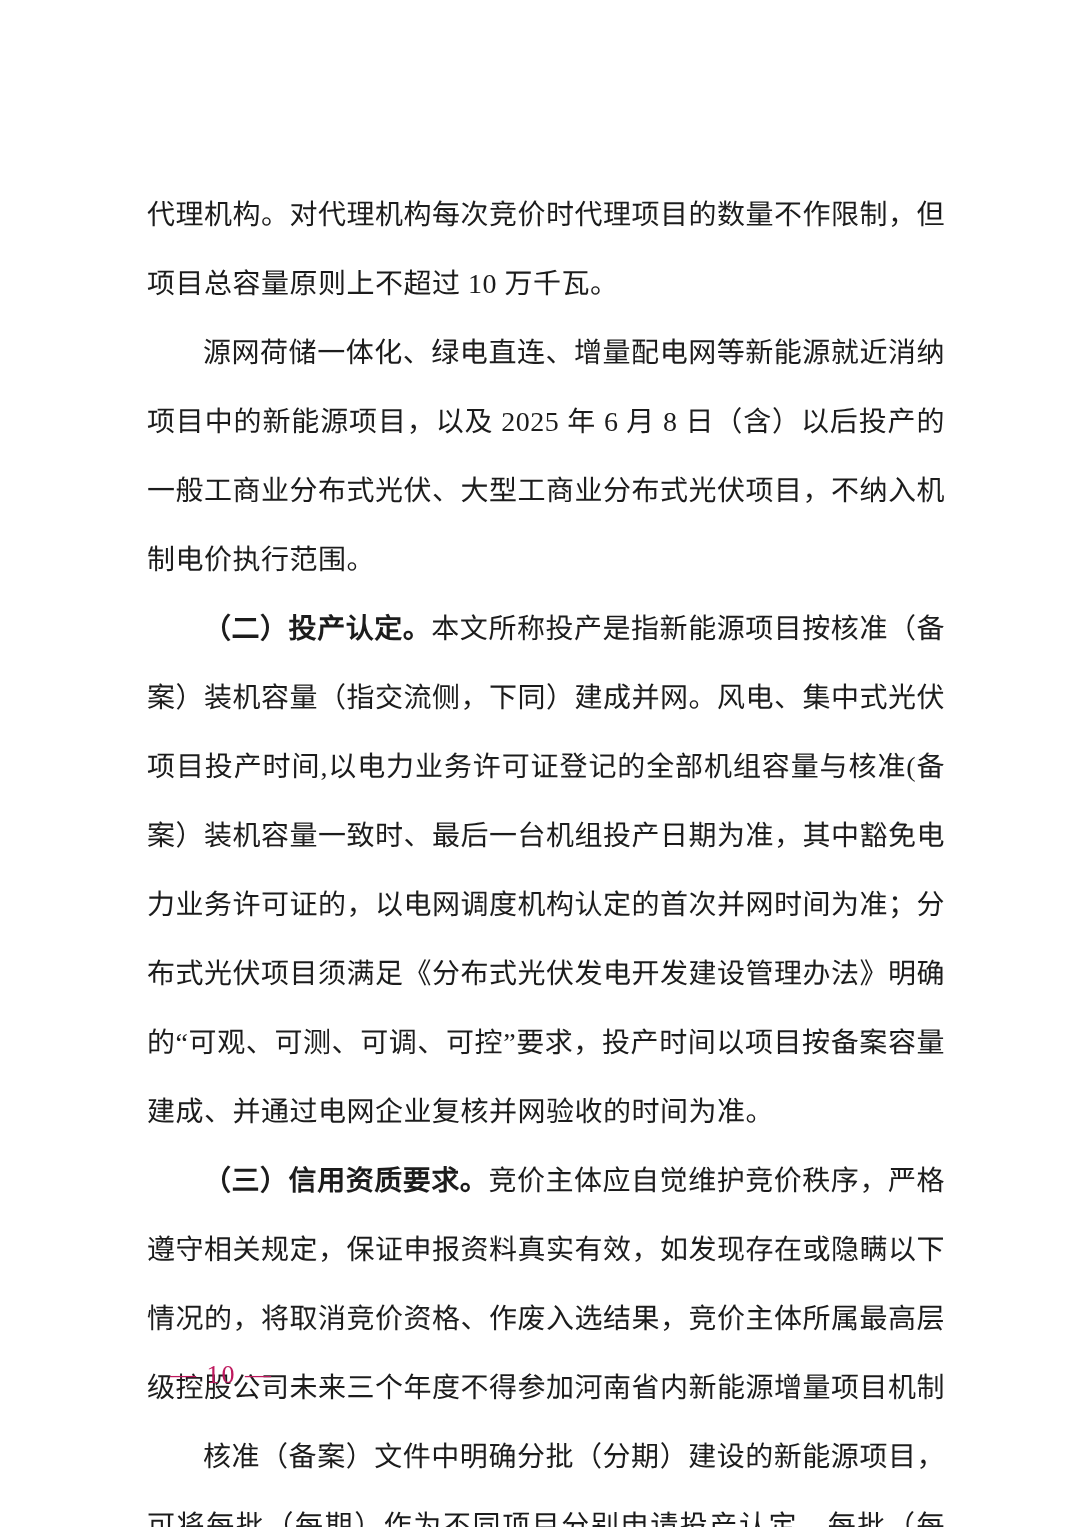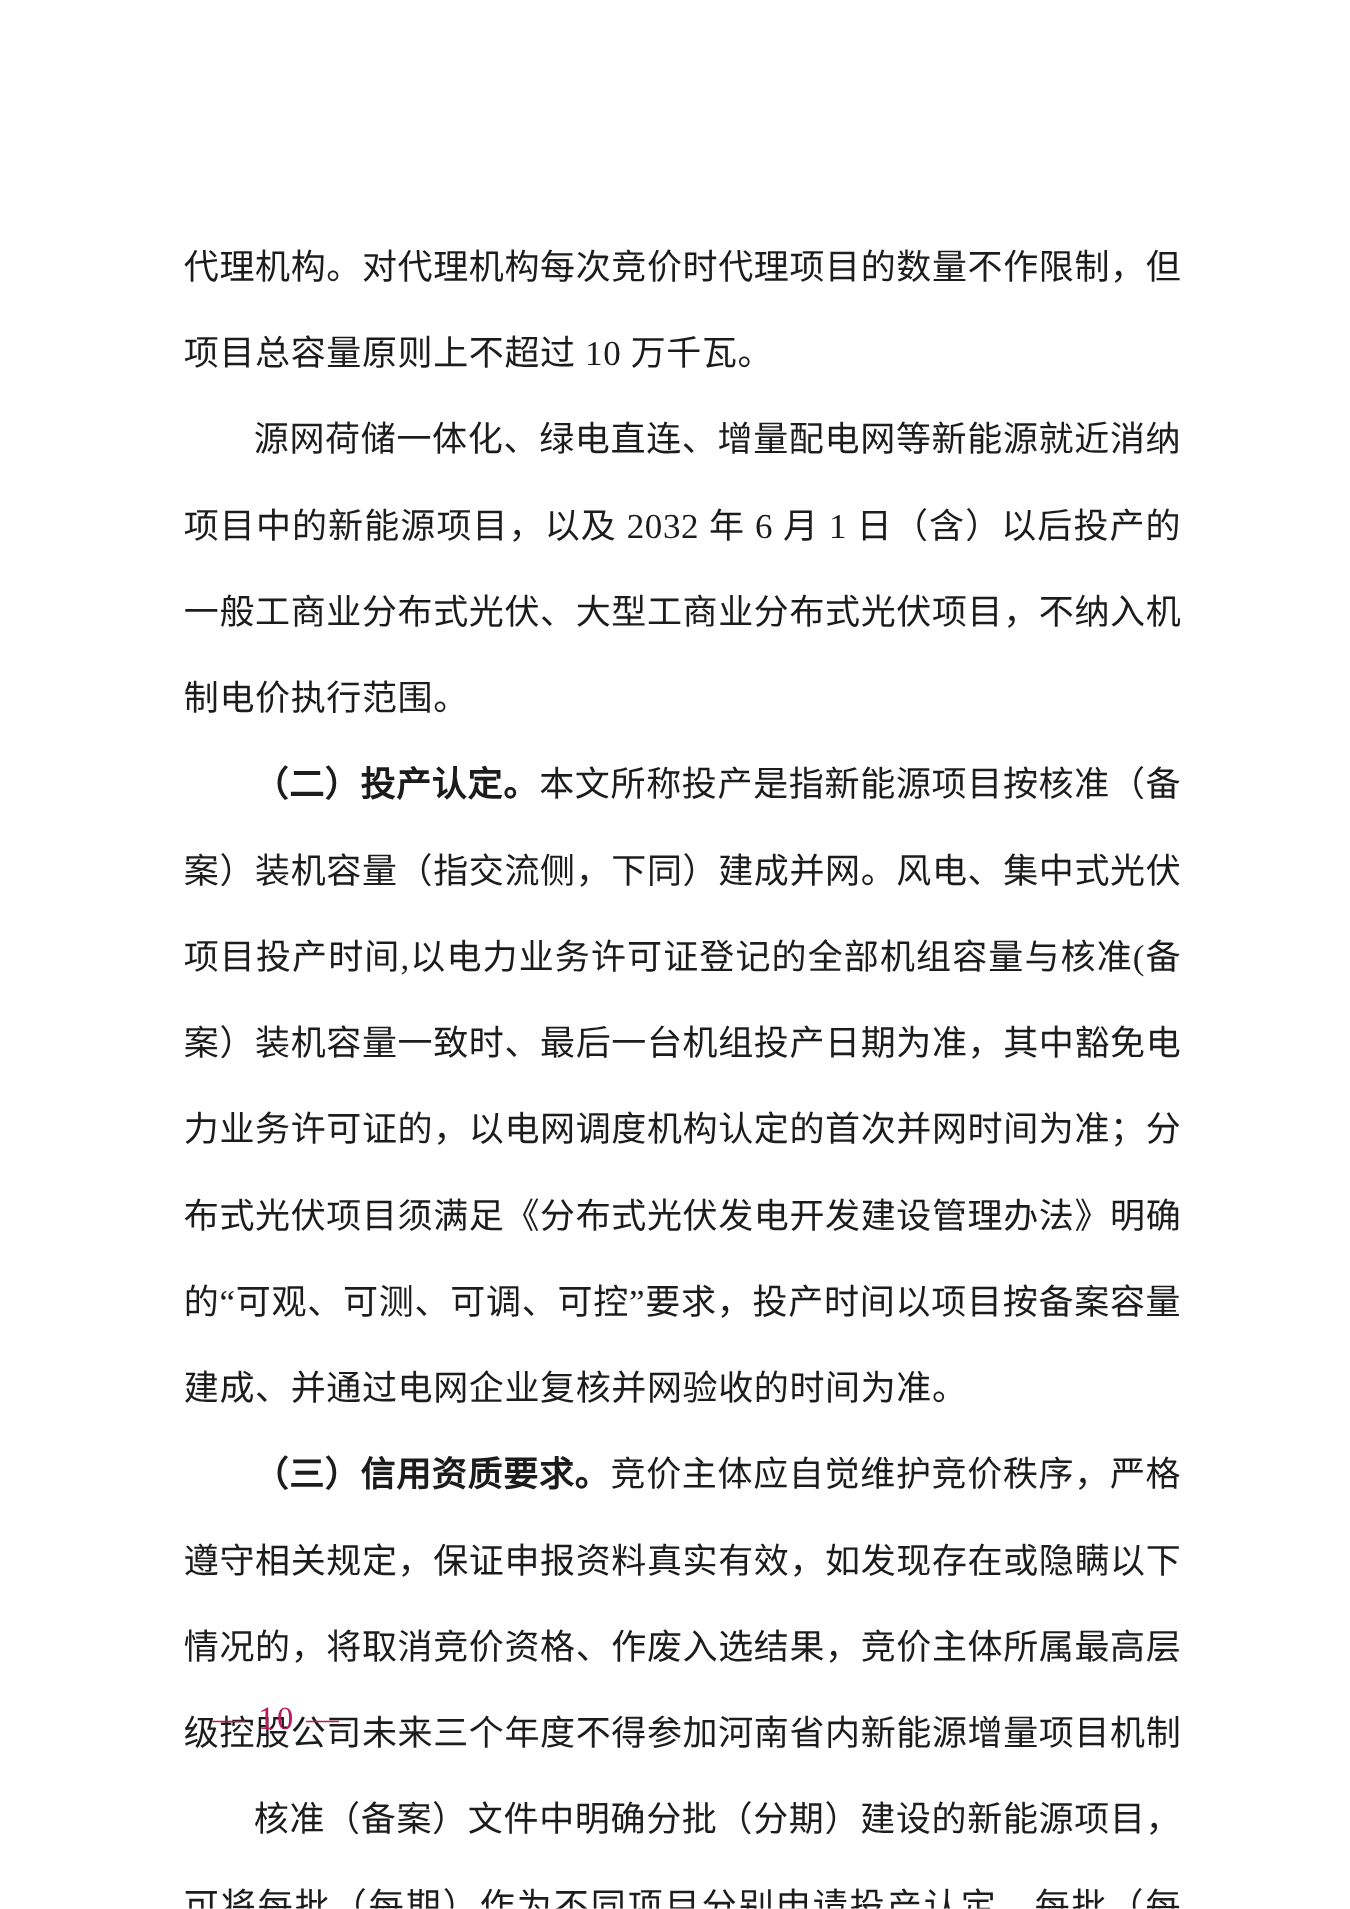--- a/index.html
+++ b/index.html
@@ -47,19 +47,19 @@
     color: #be185d;
     font-family: "Liberation Serif", "DejaVu Serif", serif;
   }
 </style>
 </head>
 <body>
 
 <div class="page">
   <div class="body-text">
     <p class="continuation"><b></b><span>代理机构。对代理机构每次竞价时代理项目的数量不作限制，但项目总容量原则上不超过 10 万千瓦。</span></p>
-    <p><b></b><span>源网荷储一体化、绿电直连、增量配电网等新能源就近消纳项目中的新能源项目，以及 2032 年 6 月 1 日（含）以后投产的一般工商业分布式光伏、大型工商业分布式光伏项目，不纳入机制电价执行范围。</span></p>
+    <p><b></b><span>源网荷储一体化、绿电直连、增量配电网等新能源就近消纳项目中的新能源项目，以及 2025 年 6 月 8 日（含）以后投产的一般工商业分布式光伏、大型工商业分布式光伏项目，不纳入机制电价执行范围。</span></p>
     <p><b>（二）投产认定。</b><span>本文所称投产是指新能源项目按核准（备案）装机容量（指交流侧，下同）建成并网。风电、集中式光伏项目投产时间,以电力业务许可证登记的全部机组容量与核准(备案）装机容量一致时、最后一台机组投产日期为准，其中豁免电力业务许可证的，以电网调度机构认定的首次并网时间为准；分布式光伏项目须满足《分布式光伏发电开发建设管理办法》明确的“可观、可测、可调、可控”要求，投产时间以项目按备案容量建成、并通过电网企业复核并网验收的时间为准。</span></p>
     <p><b>（三）信用资质要求。</b><span>竞价主体应自觉维护竞价秩序，严格遵守相关规定，保证申报资料真实有效，如发现存在或隐瞒以下情况的，将取消竞价资格、作废入选结果，竞价主体所属最高层级控股公司未来三个年度不得参加河南省内新能源增量项目机制</span></p>
     <p><b></b><span>核准（备案）文件中明确分批（分期）建设的新能源项目，可将每批（每期）作为不同项目分别申请投产认定，每批（每期）均应具备独立计量条件，投产时间以每批（每期）并网容量与核准（备案）文件中明确的分批（分期）容量一致时为准。</span></p>
   </div>
   <div class="page-number">— 10 —</div>
 </div>
 
 </body></html>

